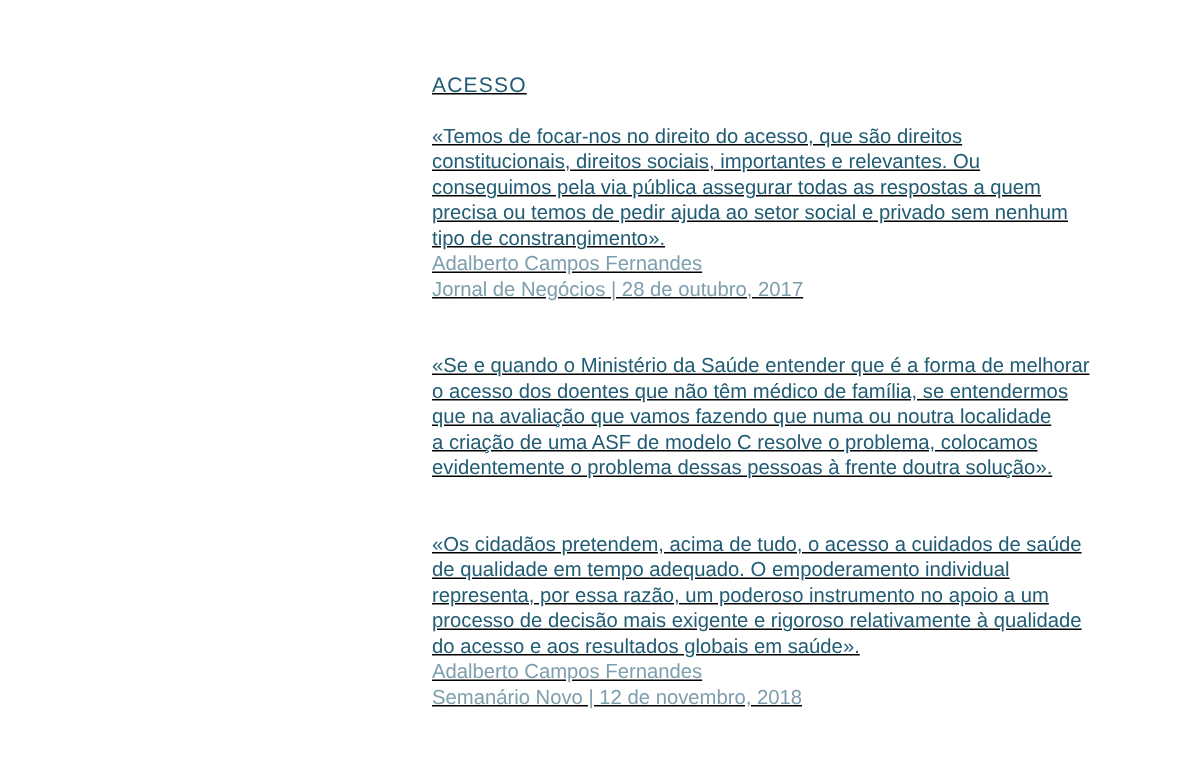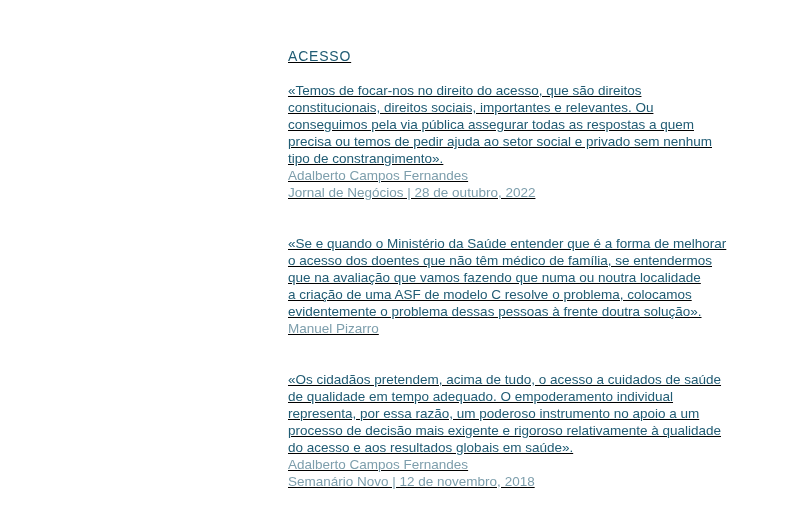--- a/index.html
+++ b/index.html
@@ -64,30 +64,29 @@
 
   <h1 class="page-title">ACESSO</h1>
 
   <div class="quote-block">
     <p class="quote-text">«Temos de focar-nos no direito do acesso, que são direitos
 constitucionais, direitos sociais, importantes e relevantes. Ou
 conseguimos pela via pública assegurar todas as respostas a quem
 precisa ou temos de pedir ajuda ao setor social e privado sem nenhum
 tipo de constrangimento».</p>
     <p class="quote-author">Adalberto Campos Fernandes</p>
-    <p class="quote-source">Jornal de Negócios | 28 de outubro, 2022</p>
+    <p class="quote-source">Jornal de Negócios | 28 de outubro, 2017</p>
   </div>
 
   <div class="quote-block">
     <p class="quote-text">«Se e quando o Ministério da Saúde entender que é a forma de melhorar
 o acesso dos doentes que não têm médico de família, se entendermos
 que na avaliação que vamos fazendo que numa ou noutra localidade
 a criação de uma ASF de modelo C resolve o problema, colocamos
 evidentemente o problema dessas pessoas à frente doutra solução».</p>
-    <p class="quote-author">Manuel Pizarro</p>
   </div>
 
   <div class="quote-block">
     <p class="quote-text">«Os cidadãos pretendem, acima de tudo, o acesso a cuidados de saúde
 de qualidade em tempo adequado. O empoderamento individual
 representa, por essa razão, um poderoso instrumento no apoio a um
 processo de decisão mais exigente e rigoroso relativamente à qualidade
 do acesso e aos resultados globais em saúde».</p>
     <p class="quote-author">Adalberto Campos Fernandes</p>
     <p class="quote-source">Semanário Novo | 12 de novembro, 2018</p>

